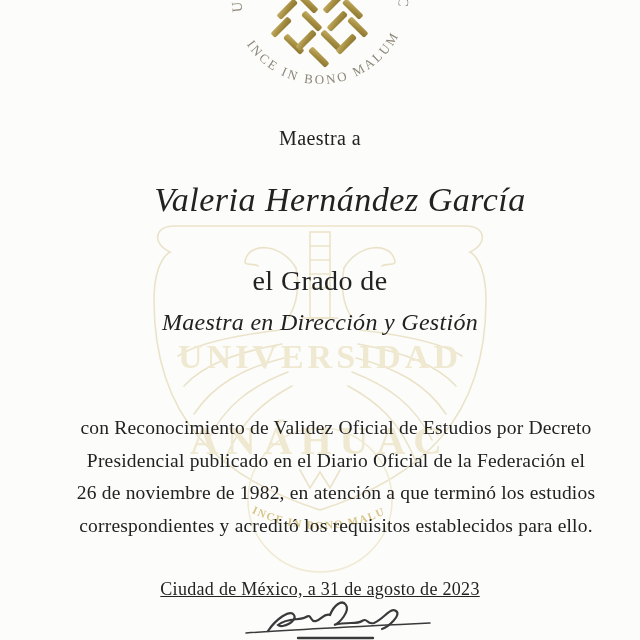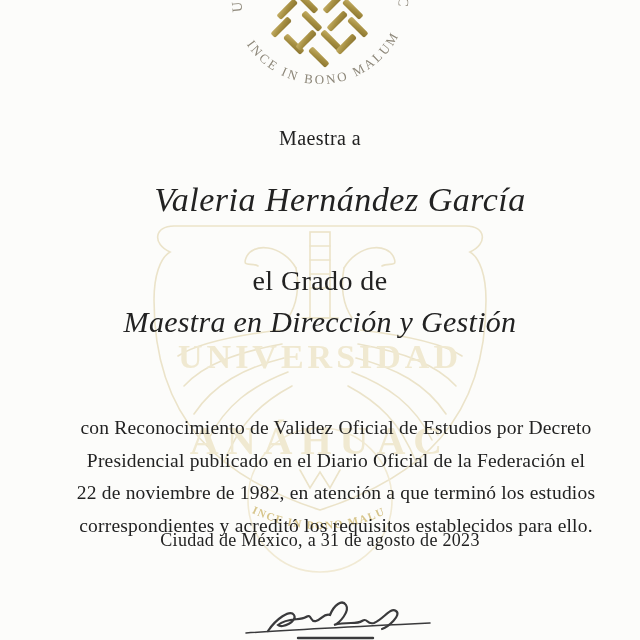--- a/index.html
+++ b/index.html
@@ -16,23 +16,23 @@
   .centered-text {
     position: absolute;
     left: 0;
     right: 0;
     text-align: center;
     z-index: 3;
   }
   .otorga   { top: 127px; font-size: 20px; letter-spacing: 0.4px; }
   .name     { top: 181px; font-size: 34px; font-style: italic; letter-spacing: 0.5px; padding-left: 40px; }
   .grado    { top: 265px; font-size: 28px; letter-spacing: 0.4px; }
-  .degree   { top: 302px; font-size: 30px; font-style: italic; line-height: 40px; letter-spacing: 0.3px; text-align: center; }
+  .degree   { top: 302px; font-size: 24px; font-style: italic; line-height: 40px; letter-spacing: 0.3px; text-align: center; }
   .legal    { top: 412px; font-size: 19.5px; line-height: 32.5px; letter-spacing: 0.2px; padding-left: 32px; }
-  .dateline { top: 530px; font-size: 18px; letter-spacing: 0.3px; }
+  .dateline { top: 579px; font-size: 18px; letter-spacing: 0.3px; text-decoration: underline; }
   .wm-text {
     font-family: "Liberation Serif", "DejaVu Serif", serif;
     font-weight: bold;
   }
   .ring-font {
     font-family: "Liberation Serif", "DejaVu Serif", serif;
   }
 </style>
 </head>
 <body>
@@ -134,21 +134,21 @@
 
   <div class="centered-text grado">el Grado de</div>
 
   <div class="centered-text degree">
     <div>Maestra en Dirección y Gestión</div>
   </div>
 
   <div class="centered-text legal">
     <div>con Reconocimiento de Validez Oficial de Estudios por Decreto</div>
     <div>Presidencial publicado en el Diario Oficial de la Federación el</div>
-    <div>22 de noviembre de 1982, en atención a que terminó los estudios</div>
+    <div>26 de noviembre de 1982, en atención a que terminó los estudios</div>
     <div>correspondientes y acreditó los requisitos establecidos para ello.</div>
   </div>
 
   <div class="centered-text dateline">Ciudad de México, a 31 de agosto de 2023</div>
 
   <svg class="layer" width="200" height="43" viewBox="0 0 200 43" style="left:238px; top:597px; z-index:4;">
     <g fill="none" stroke="#3a3a3c" stroke-linecap="round">
       <path stroke-width="2.2" d="M 30 34 C 38 22, 52 12, 56 18 C 60 24, 44 32, 40 28
                C 50 20, 62 24, 68 20 C 74 16, 72 26, 78 24
                C 84 22, 86 16, 92 18 C 96 8, 104 2, 108 8

